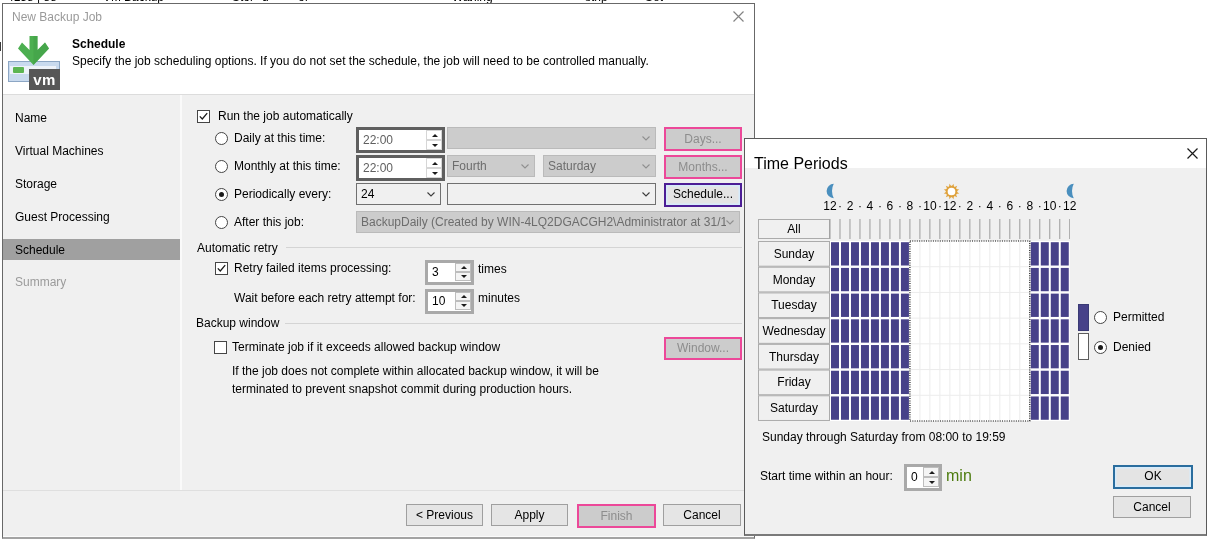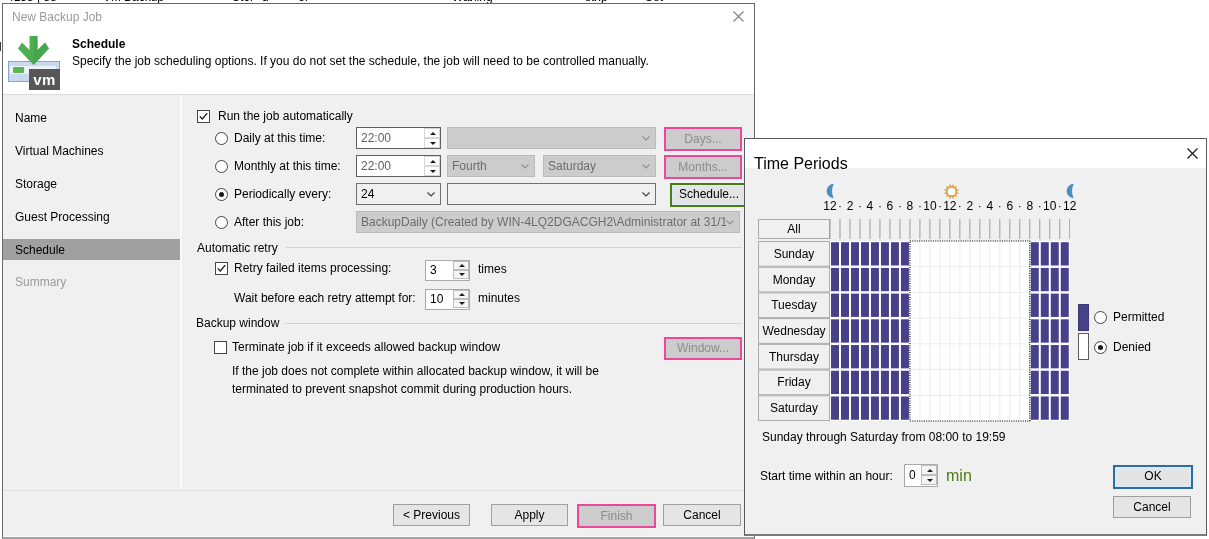--- a/index.html
+++ b/index.html
@@ -4,21 +4,21 @@
 html,body{margin:0;padding:0;}
 body{width:1209px;height:539px;position:relative;background:#ffffff;overflow:hidden;
      font-family:"Liberation Sans",sans-serif;font-size:12px;color:#000;}
 .a{position:absolute;}
 .t{position:absolute;white-space:nowrap;line-height:14px;}
 .btn{position:absolute;background:#e5e5e5;border:1px solid #9f9f9f;text-align:center;color:#000;}
 .btnd{position:absolute;background:#cccccc;border:2px solid #ec4899;text-align:center;color:#8d8d8d;}
 .cbx{position:absolute;width:11px;height:11px;background:#fff;border:1px solid #454545;}
 .rad{position:absolute;width:11px;height:11px;background:#fff;border:1px solid #454545;border-radius:50%;}
 .rdot{position:absolute;left:3px;top:3px;width:5px;height:5px;border-radius:50%;background:#1a1a1a;}
-.inp{position:absolute;background:#fff;border:1px solid #000000;}
+.inp{position:absolute;background:#fff;border:3px solid #000000;}
 .cmb{position:absolute;background:#f0f0f0;border:1px solid #707070;}
 .cmbd{position:absolute;background:#cccccc;border:1px solid #bababa;color:#6d6d6d;}
 .itx{position:absolute;left:4px;top:3px;line-height:14px;white-space:nowrap;overflow:hidden;}
 .spin{position:absolute;right:0;top:0;width:16px;height:100%;}
 .sb{position:absolute;left:0;width:16px;background:#fdfdfd;border:1px solid #b8b8b8;box-sizing:border-box;}
 .aru{width:0;height:0;border-left:3px solid transparent;border-right:3px solid transparent;border-bottom:3.5px solid #1b1b1b;position:absolute;left:4.5px;top:3px;}
 .ard{width:0;height:0;border-left:3px solid transparent;border-right:3px solid transparent;border-top:3.5px solid #1b1b1b;position:absolute;left:4.5px;top:3px;}
 .chev{position:absolute;right:5px;top:8px;width:8px;height:5px;}
 </style></head><body>
 
@@ -123,21 +123,21 @@
     <div class="itx" style="color:#000;top:3px;right:13px;">24</div>
     <svg class="chev" viewBox="0 0 8 5">
       <path d="M0.5 0.5 L4 4 L7.5 0.5" stroke="#3c3c3c" stroke-width="1.1" fill="none"></path>
     </svg>
   </div>
 <div class="cmb" style="left:447px;top:183px;width:207px;height:20px;">
     <svg class="chev" viewBox="0 0 8 5">
       <path d="M0.5 0.5 L4 4 L7.5 0.5" stroke="#3c3c3c" stroke-width="1.1" fill="none"></path>
     </svg>
   </div>
-<div class="btn" style="left:664px;top:183px;width:74px;height:20px;line-height:18px;border:2px solid #4d7c0f;background:#e4e4e4;box-shadow:inset 0 0 0 1.5px #d6ebfb;margin-left:6px;">Schedule...</div>
+<div class="btn" style="left:664px;top:183px;width:74px;height:20px;line-height:18px;border:2px solid #4c1d95;background:#e4e4e4;box-shadow:inset 0 0 0 1.5px #d6ebfb;">Schedule...</div>
 <div class="cmbd" style="left:356px;top:211px;width:382px;height:20px;">
     <div class="itx" style="color:#6d6d6d;top:3px;right:13px;">BackupDaily (Created by WIN-4LQ2DGACGH2\Administrator at 31/12</div>
     <svg class="chev" viewBox="0 0 8 5">
       <path d="M0.5 0.5 L4 4 L7.5 0.5" stroke="#8f8f8f" stroke-width="1.1" fill="none"></path>
     </svg>
   </div>
 <div class="t" style="left:197px;top:241px;font-size:12px;font-weight:normal;color:#000;">Automatic retry</div>
 <div class="a" style="left:286px;top:247px;width:456px;height:1px;background:#d4d4d4;"></div>
 <div class="cbx" style="left:215px;top:262px;">
     <svg style="position:absolute;left:0px;top:0px" width="11" height="11" viewBox="0 0 11 11">
@@ -171,21 +171,21 @@
   </div>
 <div class="t" style="left:478px;top:291px;font-size:12px;font-weight:normal;color:#000;">minutes</div>
 <div class="t" style="left:196px;top:316px;font-size:12px;font-weight:normal;color:#000;">Backup window</div>
 <div class="a" style="left:285px;top:323px;width:457px;height:1px;background:#d4d4d4;"></div>
 <div class="cbx" style="left:214px;top:341px;"></div>
 <div class="t" style="left:232px;top:340px;font-size:12px;font-weight:normal;color:#000;">Terminate job if it exceeds allowed backup window</div>
 <div class="btnd" style="left:664px;top:337px;width:74px;height:19px;line-height:19px;">Window...</div>
 <div class="t" style="left:232px;top:364px;font-size:12px;font-weight:normal;color:#000;">If the job does not complete within allocated backup window, it will be</div>
 <div class="t" style="left:232px;top:382px;font-size:12px;font-weight:normal;color:#000;">terminated to prevent snapshot commit during production hours.</div>
 <div class="a" style="left:3px;top:490px;width:751px;height:1px;background:#dfdfdf;"></div>
-<div class="btn" style="left:393px;top:504px;width:75px;height:20px;line-height:20px;">&lt; Previous</div>
+<div class="btn" style="left:406px;top:504px;width:75px;height:20px;line-height:20px;">&lt; Previous</div>
 <div class="btn" style="left:491px;top:504px;width:75px;height:20px;line-height:20px;">Apply</div>
 <div class="btnd" style="left:577px;top:504px;width:75px;height:20px;line-height:20px;">Finish</div>
 <div class="btn" style="left:663px;top:504px;width:76px;height:20px;line-height:20px;">Cancel</div>
 <div class="a" style="left:744px;top:138px;width:461px;height:395px;border:1px solid #5a5a5a;border-bottom:2px solid #7a7a7a;background:#f0f0f0;"></div>
 <div class="a" style="left:745px;top:139px;width:461px;height:29px;background:#ffffff;"></div>
 <div class="t" style="left:754px;top:157px;font-size:16px;font-weight:normal;color:#000;">Time Periods</div>
 <svg class="a" style="left:1187px;top:148px" width="11" height="11" viewBox="0 0 11 11">
     <path d="M0.5 0.5 L10.5 10.5 M10.5 0.5 L0.5 10.5" stroke="#1a1a1a" stroke-width="1.2"></path>
   </svg>
 <svg class="a" style="left:823px;top:183px" width="16" height="16" viewBox="0 0 16 16">

